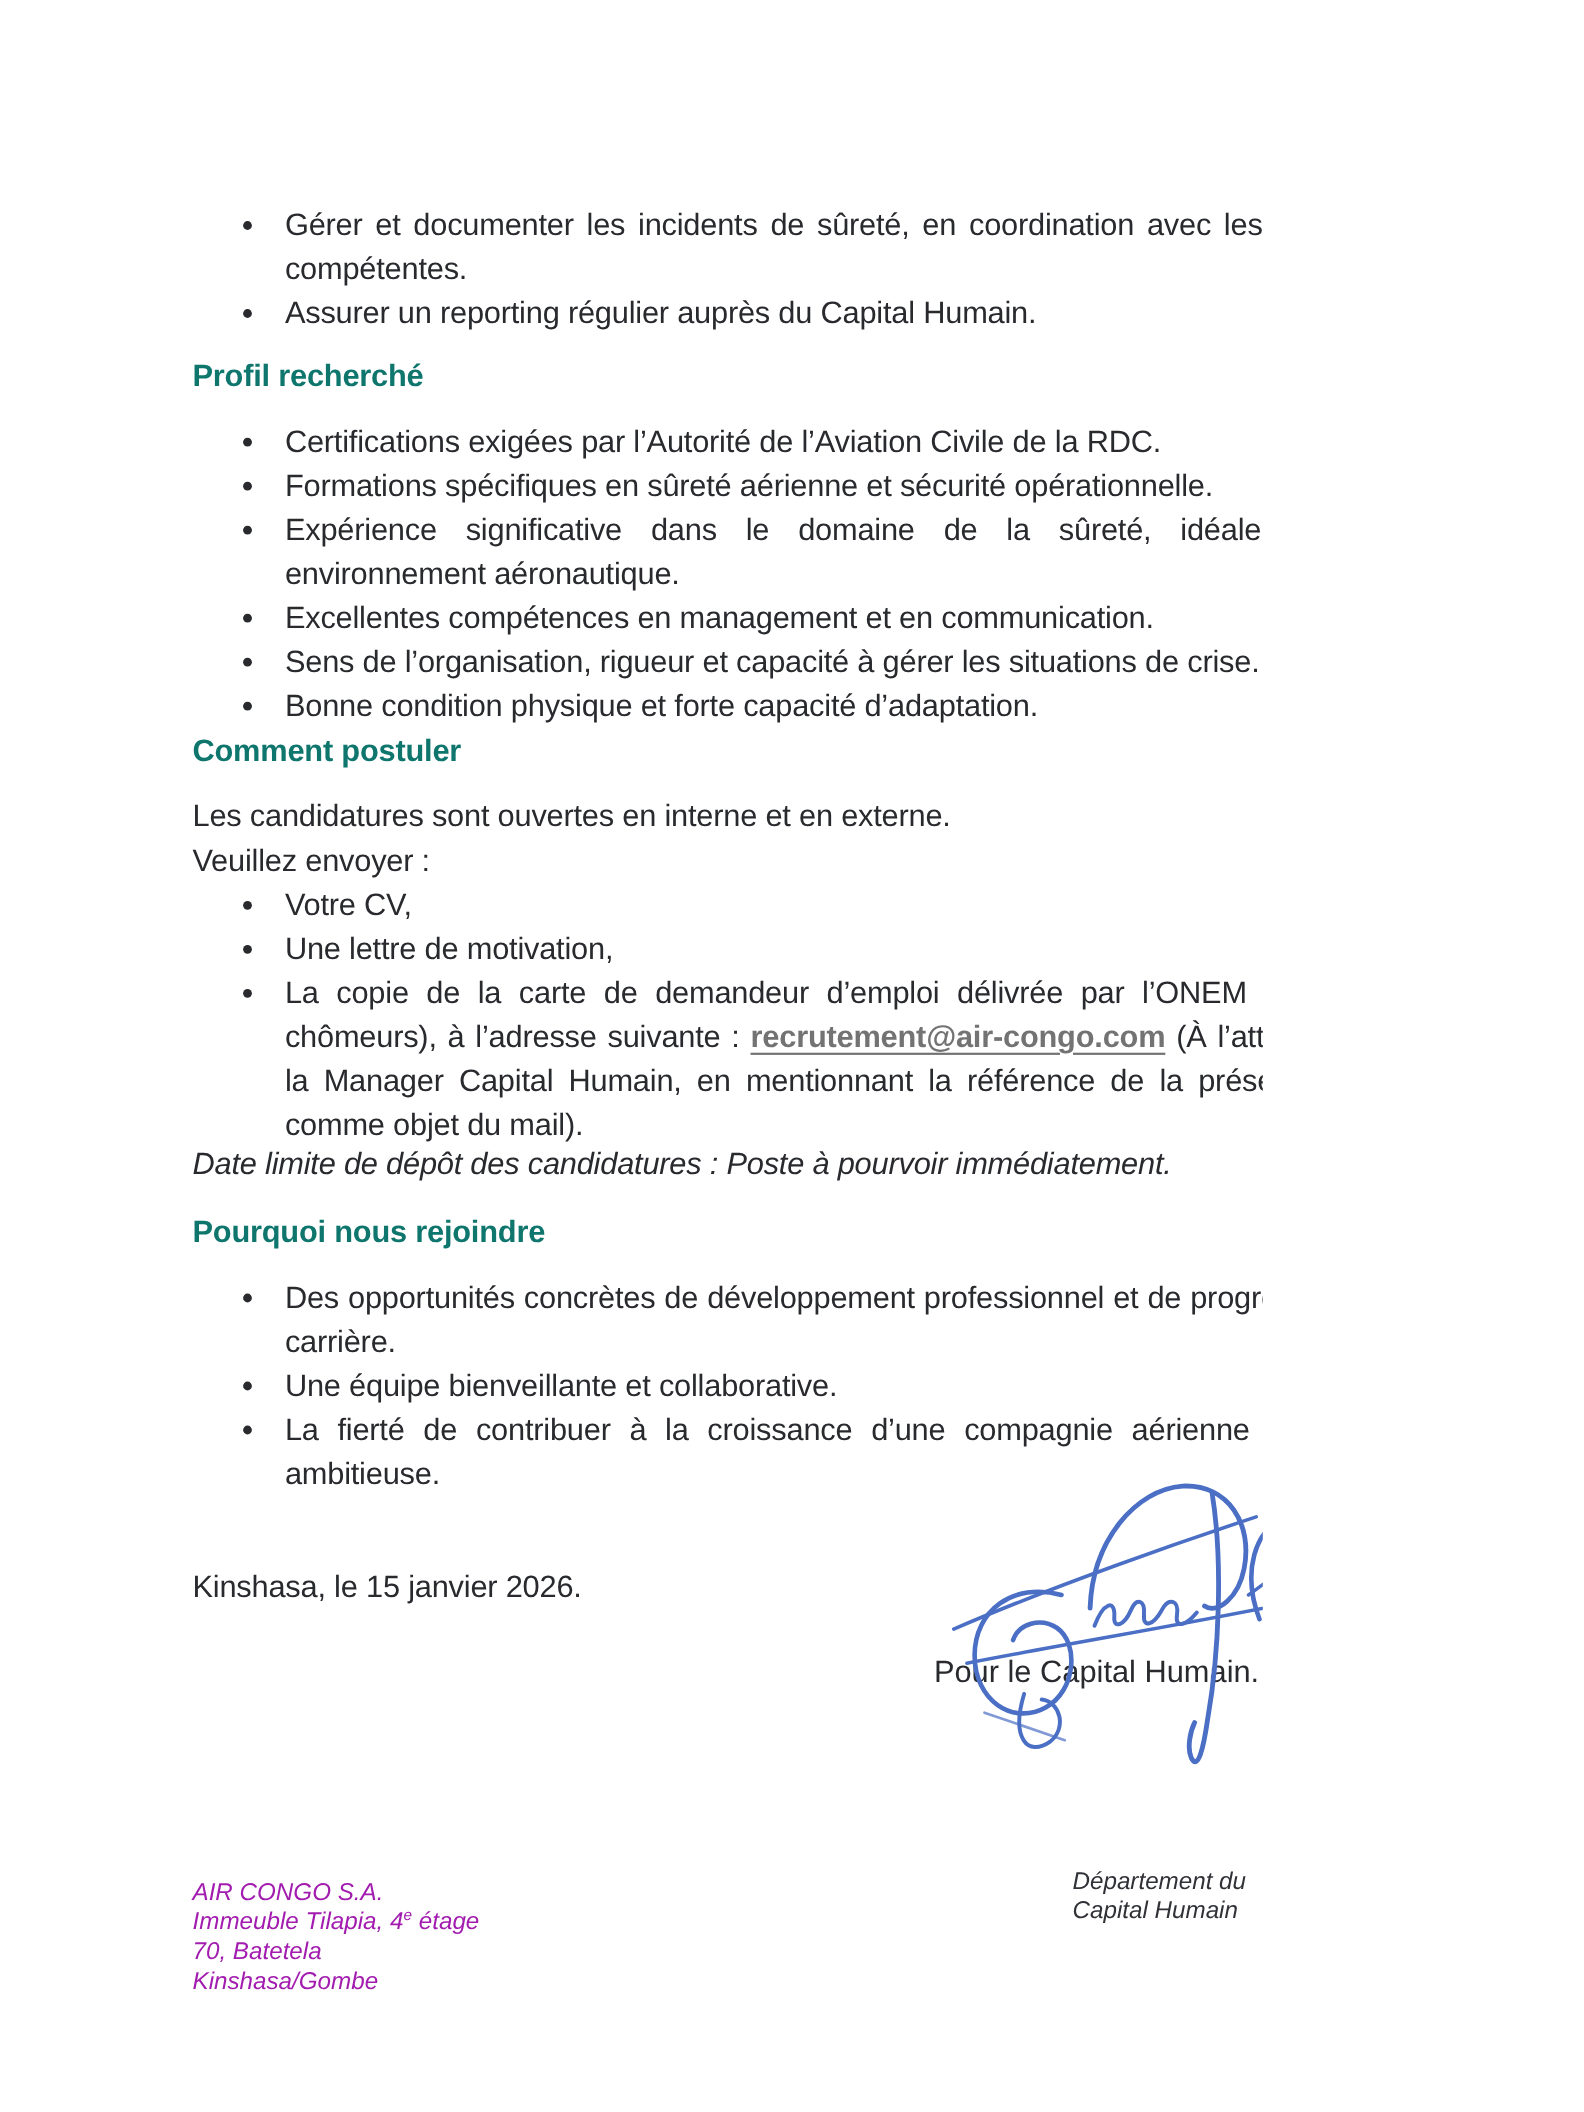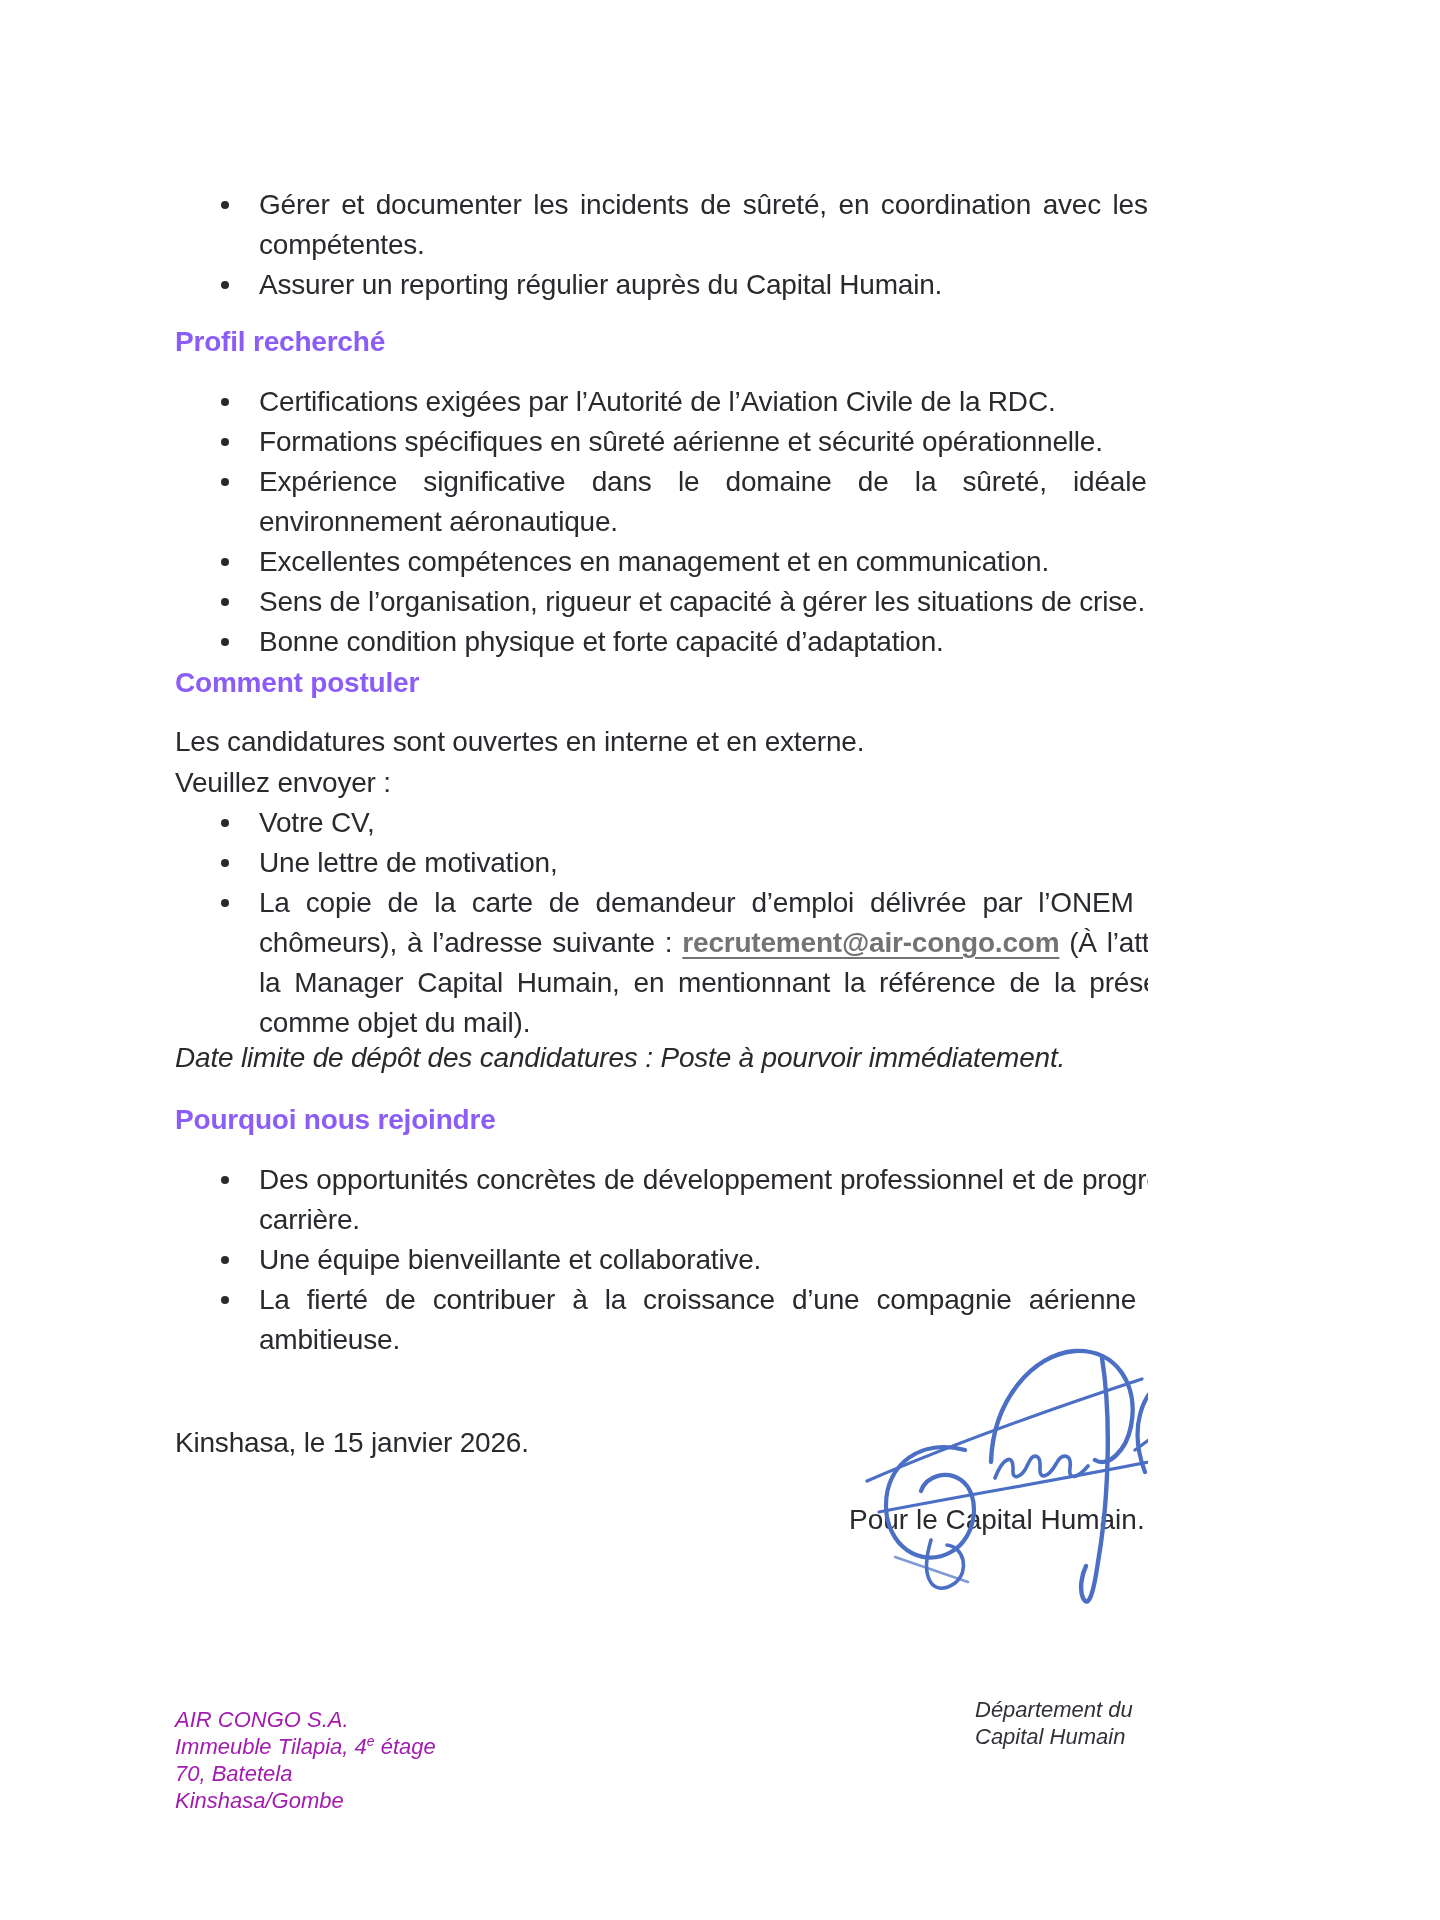--- a/index.html
+++ b/index.html
@@ -16,21 +16,21 @@
     color:var(--ink);
   }
   .block{
     position:absolute;
     left:175px;
     width:1090px;
     font-size:28px;
     line-height:40px;
     letter-spacing:-0.2px;
   }
-  .heading{font-weight:bold;color:#8b5cf6;}
+  .heading{font-weight:bold;color:#0f766e;}
   ul.doc-list{list-style:none;margin:0;padding:0;}
   ul.doc-list li{
     position:relative;
     padding-left:84px;
     text-align:justify;
   }
   ul.doc-list li::before{
     content:"";
     position:absolute;
     left:46px;top:16px;

